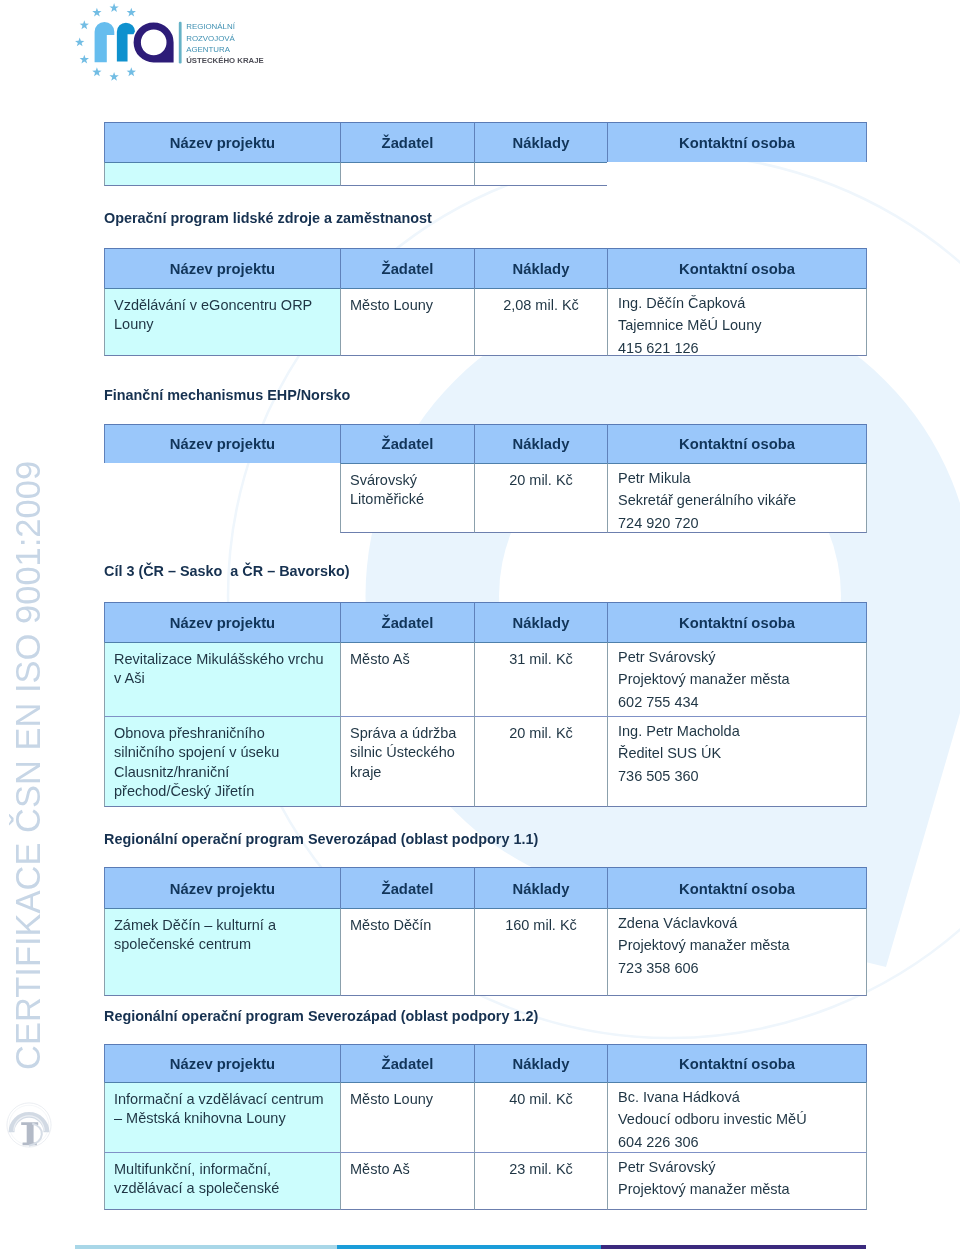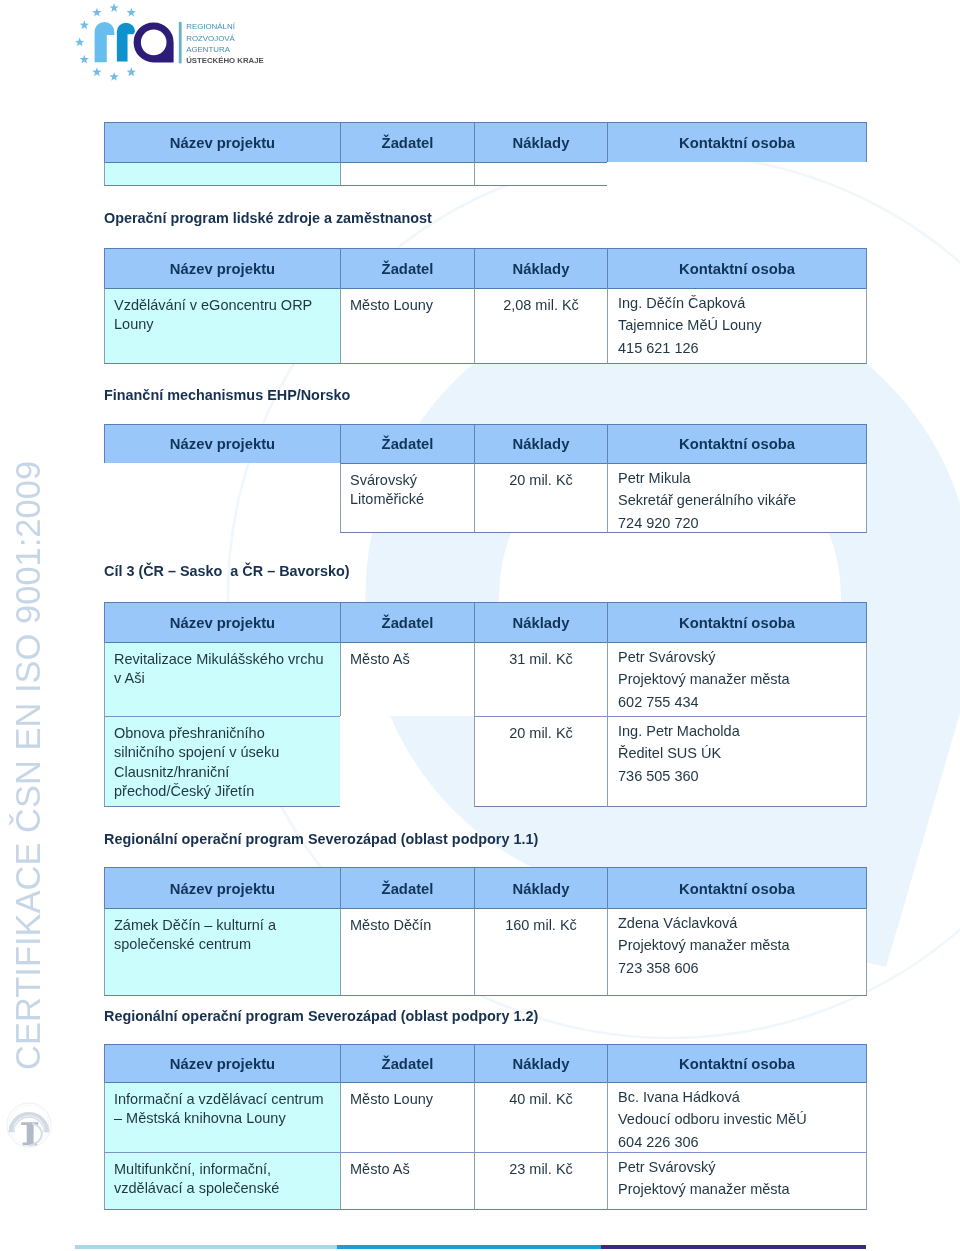--- a/index.html
+++ b/index.html
@@ -129,21 +129,21 @@
           <div class="tcell" style="left:236px;width:134px">
             <div class="hdr-txt" style="top:12.1px">Žadatel</div>
           </div>
           <div class="tcell" style="left:370px;width:133px">
             <div class="hdr-txt" style="top:12.1px">Náklady</div>
           </div>
           <div class="tcell last" style="left:503px;width:260px">
             <div class="hdr-txt" style="top:12.1px">Kontaktní osoba</div>
           </div>
         </div>
-        <div class="trow tbody lastrow firstbody" style="height:76px">
+        <div class="trow tbody lastrow firstbody" style="height:68px">
           <div class="tcell c0" style="left:0px;width:236px">
             <div class="cl" style="left:9px;top:7.600000000000001px">Vzdělávání v eGoncentru ORP</div>
             <div class="cl" style="left:9px;top:27.200000000000006px">Louny</div>
           </div>
           <div class="tcell c1" style="left:236px;width:134px">
             <div class="cl" style="left:9px;top:7.600000000000001px">Město Louny</div>
           </div>
           <div class="tcell c2" style="left:370px;width:133px">
             <div class="cl ctr" style="top:7.600000000000001px">2,08 mil. Kč</div>
           </div>
@@ -217,20 +217,25 @@
             <div class="cl" style="left:10px;top:28.200000000000006px">Projektový manažer města</div>
             <div class="cl" style="left:10px;top:50.8px">602 755 434</div>
           </div>
         </div>
         <div class="trow tbody lastrow" style="height:91px">
           <div class="tcell c0" style="left:0px;width:236px">
             <div class="cl" style="left:9px;top:7.600000000000001px">Obnova přeshraničního</div>
             <div class="cl" style="left:9px;top:27.200000000000006px">silničního spojení v úseku</div>
             <div class="cl" style="left:9px;top:46.8px">Clausnitz/hraniční</div>
             <div class="cl" style="left:9px;top:66.4px">přechod/Český Jiřetín</div>
+          </div>
+          <div class="tcell c1" style="left:236px;width:134px">
+            <div class="cl" style="left:9px;top:7.600000000000001px">Správa a údržba</div>
+            <div class="cl" style="left:9px;top:27.200000000000006px">silnic Ústeckého</div>
+            <div class="cl" style="left:9px;top:46.8px">kraje</div>
           </div>
           <div class="tcell c2" style="left:370px;width:133px">
             <div class="cl ctr" style="top:7.600000000000001px">20 mil. Kč</div>
           </div>
           <div class="tcell c3 last" style="left:503px;width:260px">
             <div class="cl" style="left:10px;top:5.600000000000001px">Ing. Petr Macholda</div>
             <div class="cl" style="left:10px;top:28.200000000000006px">Ředitel SUS ÚK</div>
             <div class="cl" style="left:10px;top:50.8px">736 505 360</div>
           </div>
         </div>

